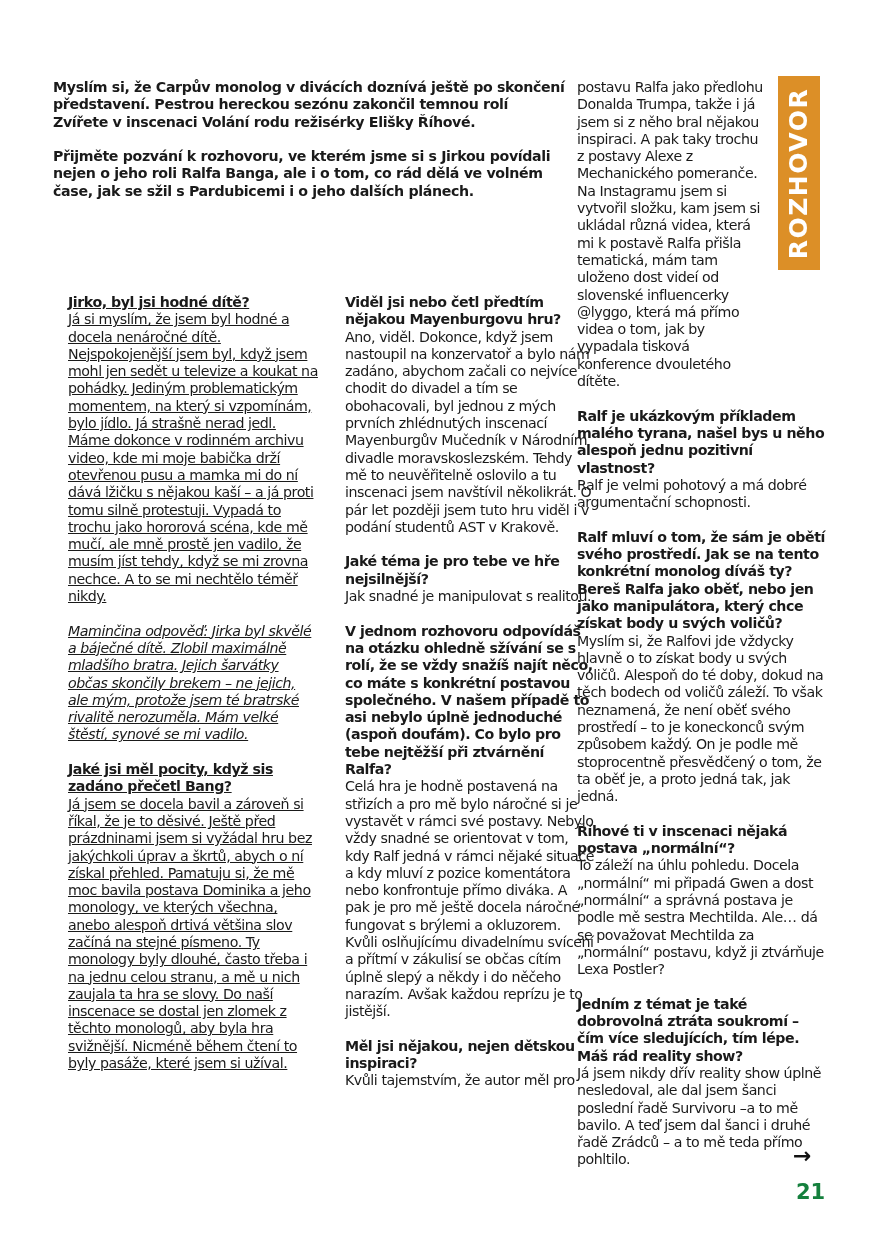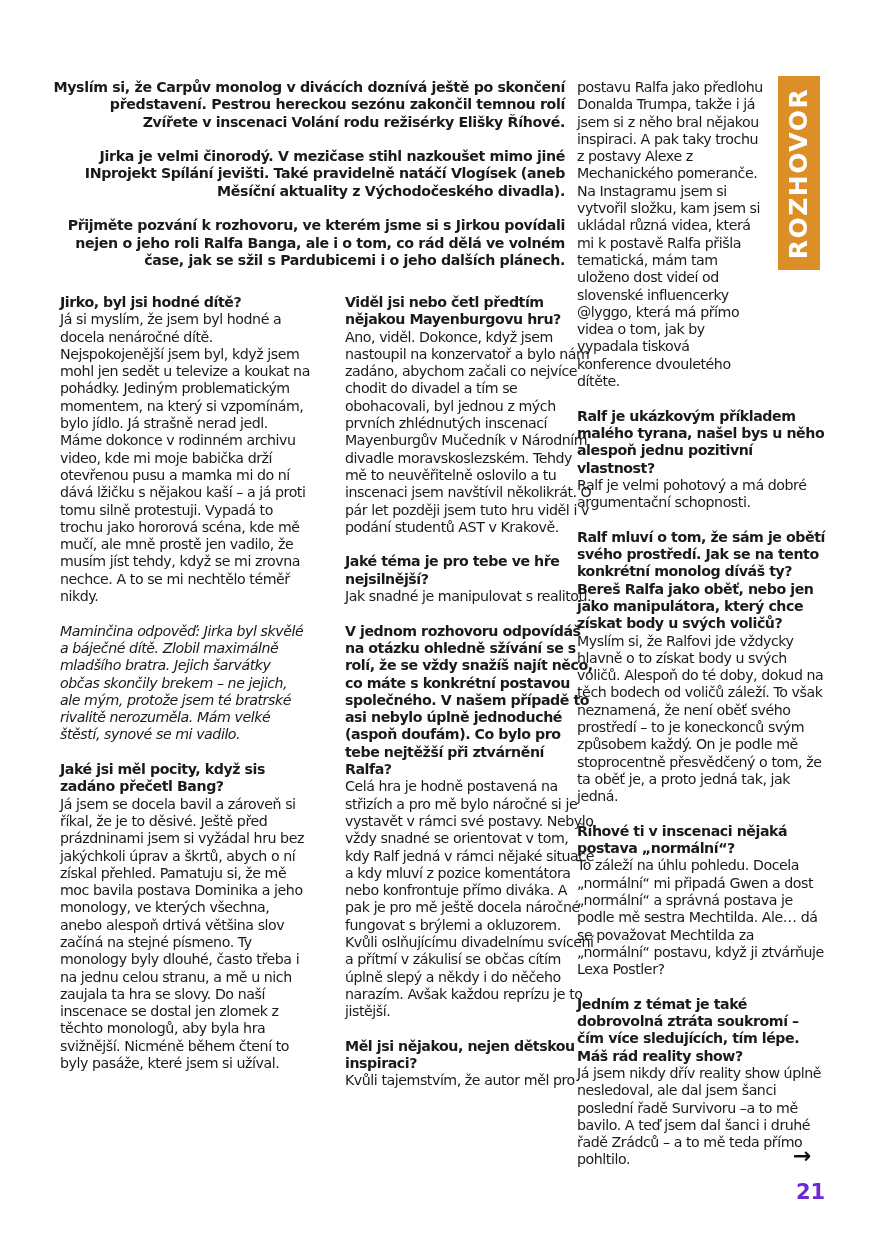--- a/index.html
+++ b/index.html
@@ -4,58 +4,57 @@
 <style>
   html, body { margin: 0; padding: 0; }
   body {
     width: 874px; height: 1240px; background: #ffffff; position: relative; overflow: hidden;
     font-family: "DejaVu Sans", "Liberation Sans", sans-serif; color: #1a1a1a;
   }
   .intro {
     position: absolute; left: 53px; top: 79px; width: 512px;
     font-weight: bold; font-size: 14.2px; line-height: 17.3px; letter-spacing: -0.35px;
   }
-  .intro p { margin: 0 0 17.3px 0; text-align: right; }
+  .intro p { margin: 0 0 17.3px 0; }
   .col {
     position: absolute; top: 294px; width: 250px;
     font-size: 14.2px; line-height: 17.3px; letter-spacing: -0.45px;
   }
-  .col1 { left: 60px; }
+  .col1 { left: 68px; text-decoration: underline; }
   .col2 { left: 314px; margin-left: 31px; }
   .col3 { left: 577px; top: 79px; width: 250px; }
   .q { font-weight: bold; margin: 0; }
   .a { margin: 0 0 17.3px 0; }
   .a.italic { font-style: italic; }
   .a.last { margin-bottom: 0; }
   .col3 .a.narrow { width: 190px; }
   .section-tag {
     position: absolute; left: 778px; top: 76px; width: 42px; height: 194px;
     background: #dc8f27; display: flex; align-items: center; justify-content: center;
   }
   .section-tag span {
     transform: rotate(-90deg); color: #fff; font-weight: bold; font-size: 25px;
     letter-spacing: 1.5px; white-space: nowrap; font-family: "DejaVu Sans", sans-serif;
   }
   .arrow {
     position: absolute; left: 793px; top: 1143px; font-size: 22px; font-weight: bold; color: #111;
   }
   .page-number {
-    position: absolute; left: 796px; top: 1180px; font-size: 21px; font-weight: bold; color: #6d28d9;
+    position: absolute; left: 796px; top: 1180px; font-size: 21px; font-weight: bold; color: #15803d;
   }
 </style>
 </head>
 <body>
 
 <div class="section-tag">
   <span>ROZHOVOR</span>
 </div>
 
 <div class="intro">
   <p>Myslím si, že Carpův monolog v divácích doznívá ještě po skončení představení. Pestrou hereckou sezónu zakončil temnou rolí Zvířete v inscenaci Volání rodu režisérky Elišky Říhové.</p>
-  <p>Jirka je velmi činorodý. V mezičase stihl nazkoušet mimo jiné INprojekt Spílání jevišti. Také pravidelně natáčí Vlogísek (aneb Měsíční aktuality z Východočeského divadla).</p>
   <p>Přijměte pozvání k rozhovoru, ve kterém jsme si s Jirkou povídali nejen o jeho roli Ralfa Banga, ale i o tom, co rád dělá ve volném čase, jak se sžil s Pardubicemi i o jeho dalších plánech.</p>
 </div>
 
 <div class="col col1">
   <p class="q">Jirko, byl jsi hodné dítě?</p>
   <p class="a">Já si myslím, že jsem byl hodné a docela nenáročné dítě. Nejspokojenější jsem byl, když jsem mohl jen sedět u televize a koukat na pohádky. Jediným problematickým momentem, na který si vzpomínám, bylo jídlo. Já strašně nerad jedl. Máme dokonce v rodinném archivu video, kde mi moje babička drží otevřenou pusu a mamka mi do ní dává lžičku s nějakou kaší – a já proti tomu silně protestuji. Vypadá to trochu jako hororová scéna, kde mě mučí, ale mně prostě jen vadilo, že musím jíst tehdy, když se mi zrovna nechce. A to se mi nechtělo téměř nikdy.</p>
   <p class="a italic">Maminčina odpověď: Jirka byl skvělé a báječné dítě. Zlobil maximálně mladšího bratra. Jejich šarvátky občas skončily brekem – ne jejich, ale mým, protože jsem té bratrské rivalitě nerozuměla. Mám velké štěstí, synové se mi vadilo.</p>
   <p class="q">Jaké jsi měl pocity, když sis zadáno přečetl Bang?</p>
   <p class="a last">Já jsem se docela bavil a zároveň si říkal, že je to děsivé. Ještě před prázdninami jsem si vyžádal hru bez jakýchkoli úprav a škrtů, abych o ní získal přehled. Pamatuju si, že mě moc bavila postava Dominika a jeho monology, ve kterých všechna, anebo alespoň drtivá většina slov začíná na stejné písmeno. Ty monology byly dlouhé, často třeba i na jednu celou stranu, a mě u nich zaujala ta hra se slovy. Do naší inscenace se dostal jen zlomek z těchto monologů, aby byla hra svižnější. Nicméně během čtení to byly pasáže, které jsem si užíval.</p>
 </div>

